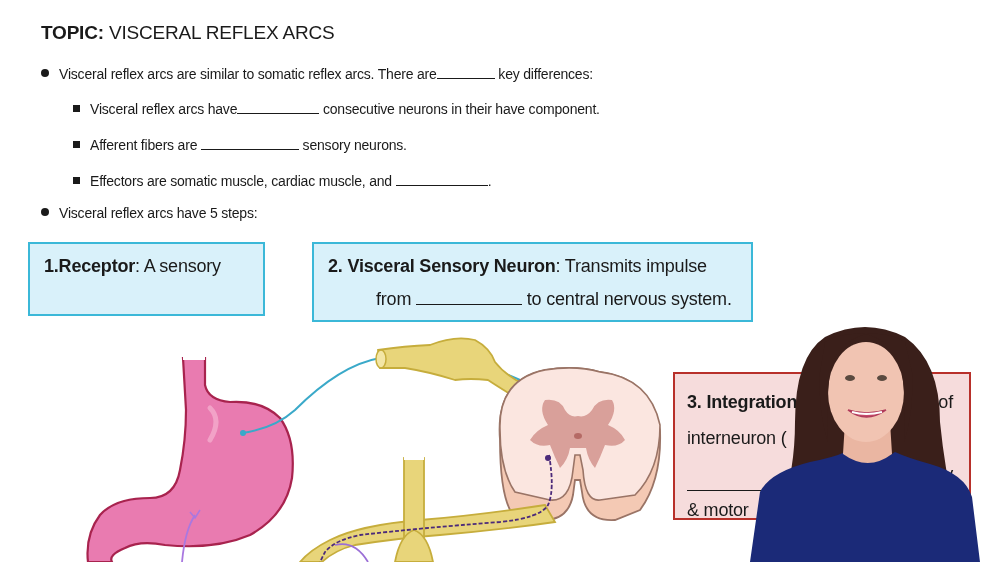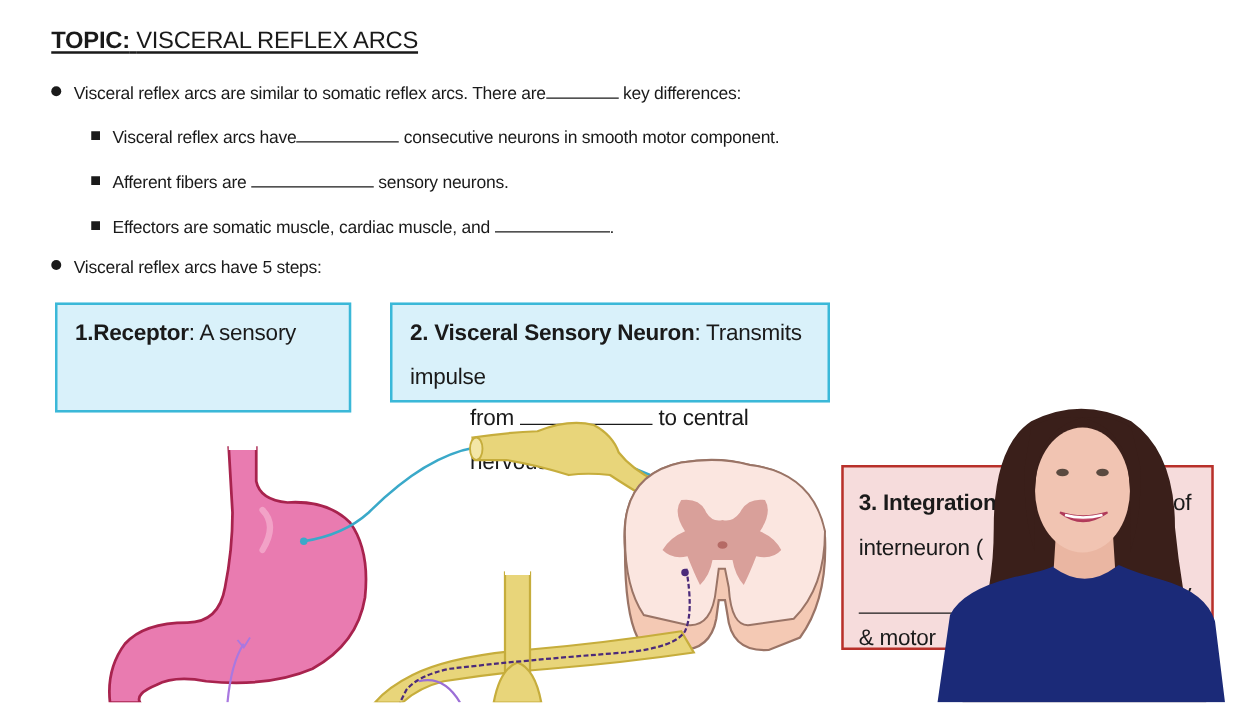--- a/index.html
+++ b/index.html
@@ -4,21 +4,21 @@
   <style>
     html, body { margin: 0; padding: 0; }
     body {
       width: 1000px; height: 562px; overflow: hidden;
       background: #ffffff; position: relative;
       font-family: "Liberation Sans", sans-serif; color: #1a1a1a;
     }
     .abs { position: absolute; }
     .topic {
       left: 41px; top: 22px; font-size: 19px; letter-spacing: -0.2px;
-      text-decoration: underline; text-decoration-thickness: 2px; text-underline-offset: 3px;
+      text-decoration-thickness: 2px; text-underline-offset: 3px;
     }
     .topic b { font-weight: bold; }
     .line { font-size: 14px; white-space: nowrap; letter-spacing: -0.2px; }
     .bullet-dot { display: inline-block; width: 8px; height: 8px; border-radius: 50%; background:#1a1a1a; margin-right: 10px; vertical-align: middle; position: relative; top: -2px;}
     .bullet-sq { display: inline-block; width: 7px; height: 7px; background:#1a1a1a; margin-right: 10px; vertical-align: middle; position: relative; top: -2px;}
     .blank { display: inline-block; border-bottom: 1.5px solid #1a1a1a; height: 16px; vertical-align: baseline; }
     .box {
       border: 2px solid #3bb8d8; background: #d9f1fa; box-sizing: border-box;
       font-size: 18px; line-height: 35px; padding: 5px 14px 0 14px; letter-spacing: -0.2px;
     }
@@ -35,40 +35,40 @@
 <div class="abs topic">
   <b>TOPIC:</b>
   <span>VISCERAL REFLEX ARCS</span>
 </div>
 
 <div class="abs line" style="left:41px; top:62px;">
   <span class="bullet-dot"></span><span>Visceral reflex arcs are similar to somatic reflex arcs. There are</span><span class="blank" style="width:58px;"></span><span> key differences:</span>
 </div>
 
 <div class="abs line" style="left:73px; top:97px;">
-  <span class="bullet-sq"></span><span>Visceral reflex arcs have</span><span class="blank" style="width:82px;"></span><span> consecutive neurons in smooth motor component.</span>
+  <span class="bullet-sq"></span><span>Visceral reflex arcs have</span><span class="blank" style="width:82px;"></span><span> consecutive neurons in their have component.</span>
 </div>
 
 <div class="abs line" style="left:73px; top:133px;">
   <span class="bullet-sq"></span><span>Afferent fibers are </span><span class="blank" style="width:98px;"></span><span> sensory neurons.</span>
 </div>
 
 <div class="abs line" style="left:73px; top:169px;">
   <span class="bullet-sq"></span><span>Effectors are somatic muscle, cardiac muscle, and </span><span class="blank" style="width:92px;"></span><span>.</span>
 </div>
 
 <div class="abs line" style="left:41px; top:205px;">
   <span class="bullet-dot"></span><span>Visceral reflex arcs have 5 steps:</span>
 </div>
 
-<div class="abs box" style="left:44px; top:242px; width:237px; height:88px;">
+<div class="abs box" style="left:28px; top:242px; width:237px; height:74px;">
   <div><b>1.Receptor</b><span>: A sensory</span></div>
 </div>
 
-<div class="abs box" style="left:312px; top:242px; width:352px; height:80px;">
+<div class="abs box" style="left:312px; top:242px; width:441px; height:80px;">
   <div><b>2. Visceral Sensory Neuron</b><span>: Transmits impulse</span></div>
   <div style="margin-top:-2px;margin-left:48px;"><span>from </span><span class="blank" style="width:106px;"></span><span> to central nervous system.</span></div>
 </div>
 
 <div class="abs box-red" style="left:673px; top:372px; width:298px; height:148px;">
   <div style="position:relative; height:36px;">
     <b>3. Integration</b>
     <span style="position:absolute; right:4px;">sts of</span>
   </div>
   <div style="height:36px;"><span>interneuron (</span></div>

